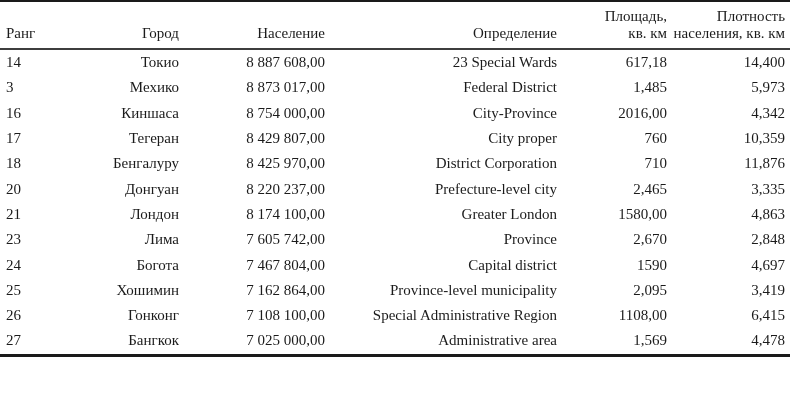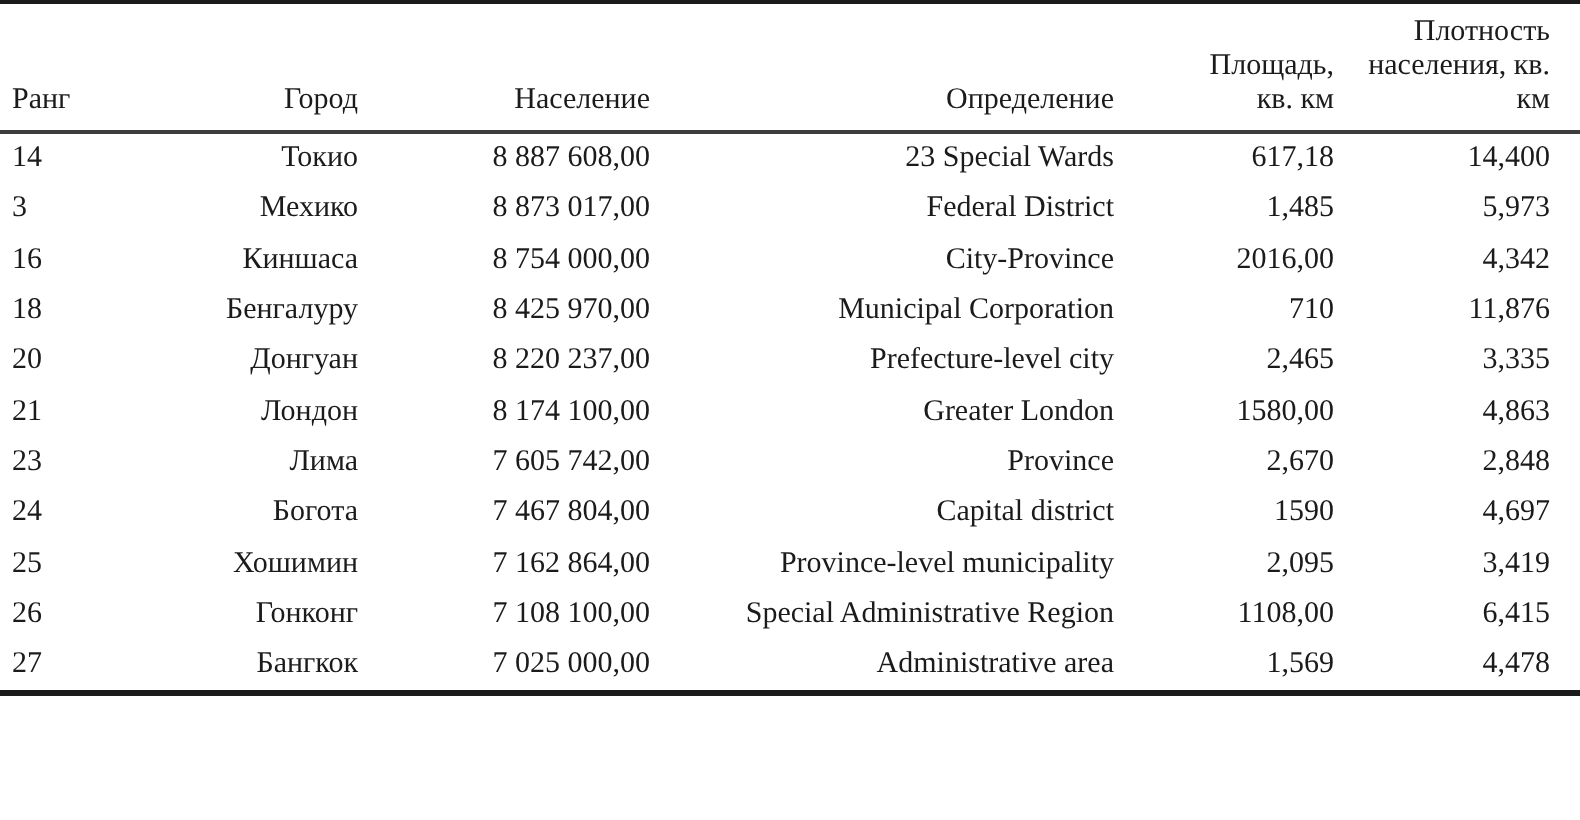--- a/index.html
+++ b/index.html
@@ -35,21 +35,21 @@
     padding-bottom: 6px;
     line-height: 17px;
     white-space: pre-line;
   }
   tbody td {
     height: 25.3px;
     vertical-align: middle;
   }
   .align-left  { text-align: left; padding-left: 6px; }
   .align-right { text-align: right; }
-  .col-density { padding-right: 15px; }
+  .col-density { padding-right: 5px; }
 </style>
 </head>
 <body>
 
 <table class="city-table">
   <colgroup>
     <col style="width:72px">
     <col style="width:111px">
     <col style="width:146px">
     <col style="width:232px">
@@ -87,24 +87,32 @@
   </tr>
       <tr>
     <td class="align-left">16</td>
     <td class="align-right">Киншаса</td>
     <td class="align-right">8 754 000,00</td>
     <td class="align-right">City-Province</td>
     <td class="align-right">2016,00</td>
     <td class="align-right col-density">4,342</td>
   </tr>
       <tr>
+    <td class="align-left">17</td>
+    <td class="align-right">Тегеран</td>
+    <td class="align-right">8 429 807,00</td>
+    <td class="align-right">City proper</td>
+    <td class="align-right">760</td>
+    <td class="align-right col-density">10,359</td>
+  </tr>
+      <tr>
     <td class="align-left">18</td>
     <td class="align-right">Бенгалуру</td>
     <td class="align-right">8 425 970,00</td>
-    <td class="align-right">Municipal Corporation</td>
+    <td class="align-right">District Corporation</td>
     <td class="align-right">710</td>
     <td class="align-right col-density">11,876</td>
   </tr>
       <tr>
     <td class="align-left">20</td>
     <td class="align-right">Донгуан</td>
     <td class="align-right">8 220 237,00</td>
     <td class="align-right">Prefecture-level city</td>
     <td class="align-right">2,465</td>
     <td class="align-right col-density">3,335</td>

